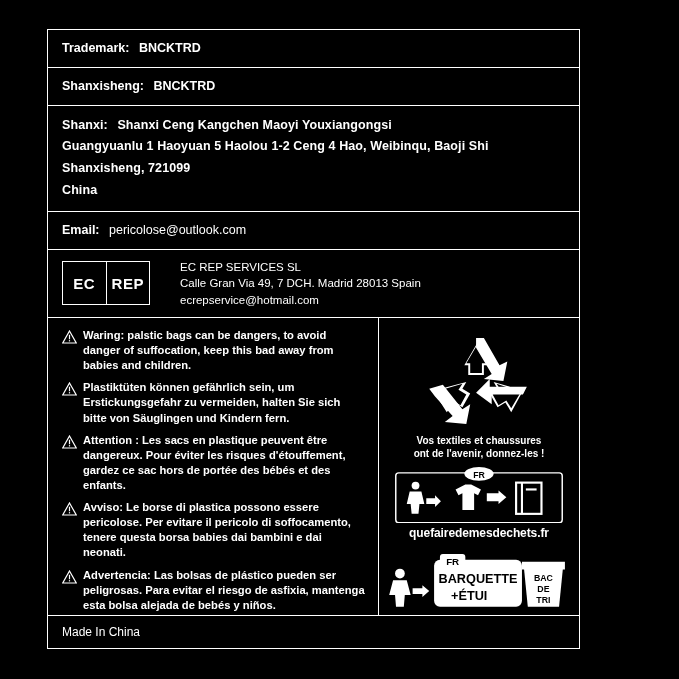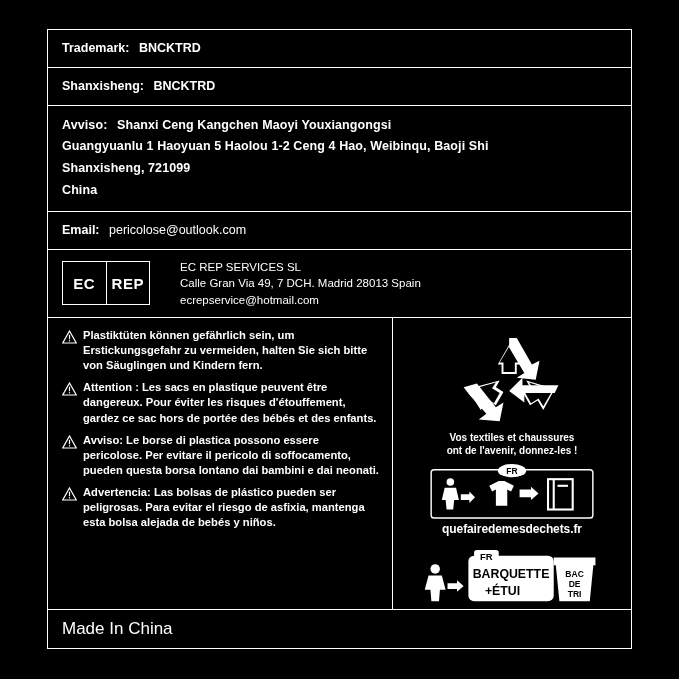--- a/index.html
+++ b/index.html
@@ -11,21 +11,21 @@
     width: 679px;
     height: 679px;
     font-family: "Liberation Sans", sans-serif;
     color: #ffffff;
     overflow: hidden;
   }
   .label-sheet {
     position: absolute;
     left: 47px;
     top: 29px;
-    width: 585px;
+    width: 533px;
     height: 620px;
     border: 1px solid #ffffff;
     box-sizing: border-box;
     display: flex;
     flex-direction: column;
   }
   .row {
     border-bottom: 1px solid #ffffff;
     box-sizing: border-box;
   }
@@ -146,41 +146,41 @@
     font-size: 12px;
     font-weight: bold;
     margin-top: 3px;
     letter-spacing: -0.1px;
   }
   .barquette {
     margin-top: 14px;
   }
   .made-in {
     padding: 9px 14px;
-    font-size: 17px;
+    font-size: 12px;
   }
 </style>
 </head>
 <body>
 
 <div class="label-sheet">
 
   <div class="row pad kv">
     <span class="k">Trademark:</span>
     <span class="bold" style="margin-left:6px;">BNCKTRD</span>
   </div>
 
   <div class="row pad kv">
     <span class="k">Shanxisheng:</span>
     <span class="bold" style="margin-left:6px;">BNCKTRD</span>
   </div>
 
   <div class="row pad addr">
     <div class="line">
-      <span>Avviso:</span>
+      <span>Shanxi:</span>
       <span style="margin-left:6px;">Shanxi Ceng Kangchen Maoyi Youxiangongsi</span>
     </div>
     <div class="line">Guangyuanlu 1 Haoyuan 5 Haolou 1-2 Ceng 4 Hao, Weibinqu, Baoji Shi</div>
     <div class="line">Shanxisheng, 721099</div>
     <div class="line">China</div>
   </div>
 
   <div class="row pad email-row">
     <span class="bold">Email:</span>
     <span style="margin-left:6px;">pericolose@outlook.com</span>
@@ -195,20 +195,28 @@
       <div>EC REP SERVICES SL</div>
       <div>Calle Gran Via 49, 7 DCH. Madrid 28013 Spain</div>
       <div>ecrepservice@hotmail.com</div>
     </div>
   </div>
 
   <div class="mid">
 
     <div class="warnings">
 
+      <div class="warn">
+        <svg class="tri" viewBox="0 0 20 18">
+          <polygon points="10,1 19,17 1,17" fill="none" stroke="#ffffff" stroke-width="1.6"></polygon>
+          <rect x="9.2" y="6" width="1.6" height="6" fill="#ffffff"></rect>
+          <rect x="9.2" y="13.2" width="1.6" height="1.7" fill="#ffffff"></rect>
+        </svg>
+        <div class="txt">Waring: palstic bags can be dangers,  to avoid danger of suffocation, keep this bad away from babies and children.</div>
+      </div>
 
       <div class="warn">
         <svg class="tri" viewBox="0 0 20 18">
           <polygon points="10,1 19,17 1,17" fill="none" stroke="#ffffff" stroke-width="1.6"></polygon>
           <rect x="9.2" y="6" width="1.6" height="6" fill="#ffffff"></rect>
           <rect x="9.2" y="13.2" width="1.6" height="1.7" fill="#ffffff"></rect>
         </svg>
         <div class="txt">Plastiktüten können gefährlich sein, um Erstickungsgefahr zu vermeiden, halten Sie sich bitte von Säuglingen und Kindern fern.</div>
       </div>
 
@@ -220,21 +228,21 @@
         </svg>
         <div class="txt">Attention : Les sacs en plastique peuvent être dangereux. Pour éviter les risques d'étouffement, gardez ce sac hors de portée des bébés et des enfants.</div>
       </div>
 
       <div class="warn">
         <svg class="tri" viewBox="0 0 20 18">
           <polygon points="10,1 19,17 1,17" fill="none" stroke="#ffffff" stroke-width="1.6"></polygon>
           <rect x="9.2" y="6" width="1.6" height="6" fill="#ffffff"></rect>
           <rect x="9.2" y="13.2" width="1.6" height="1.7" fill="#ffffff"></rect>
         </svg>
-        <div class="txt">Avviso: Le borse di plastica possono essere pericolose. Per evitare il pericolo di soffocamento, pueden questa borsa lontano dai bambini e dai neonati.</div>
+        <div class="txt">Avviso: Le borse di plastica possono essere pericolose. Per evitare il pericolo di soffocamento, tenere questa borsa babies dai bambini e dai neonati.</div>
       </div>
 
       <div class="warn">
         <svg class="tri" viewBox="0 0 20 18">
           <polygon points="10,1 19,17 1,17" fill="none" stroke="#ffffff" stroke-width="1.6"></polygon>
           <rect x="9.2" y="6" width="1.6" height="6" fill="#ffffff"></rect>
           <rect x="9.2" y="13.2" width="1.6" height="1.7" fill="#ffffff"></rect>
         </svg>
         <div class="txt">Advertencia: Las bolsas de plástico pueden ser peligrosas. Para evitar el riesgo de asfixia, mantenga esta bolsa alejada de bebés y niños.</div>
       </div>

